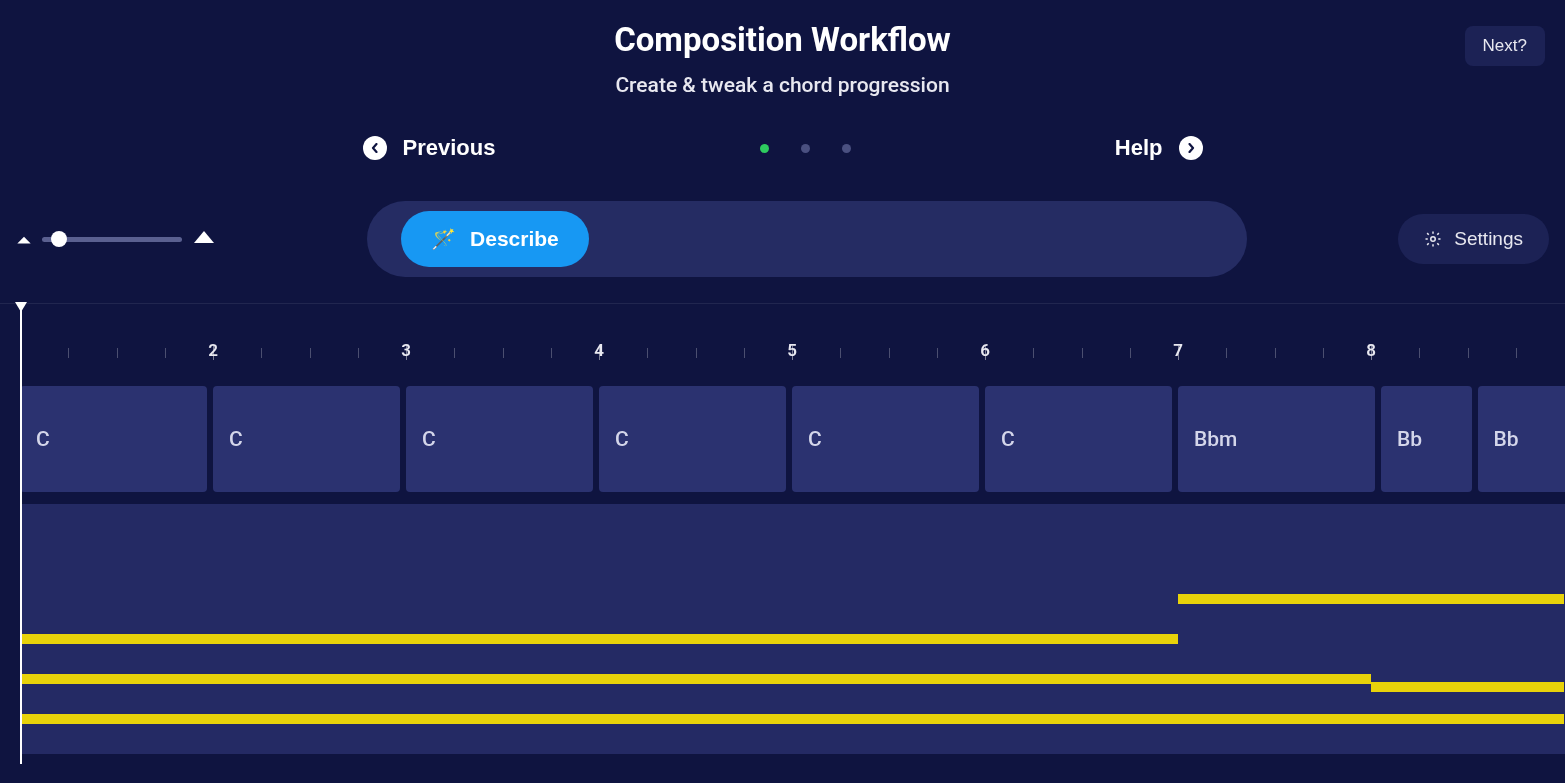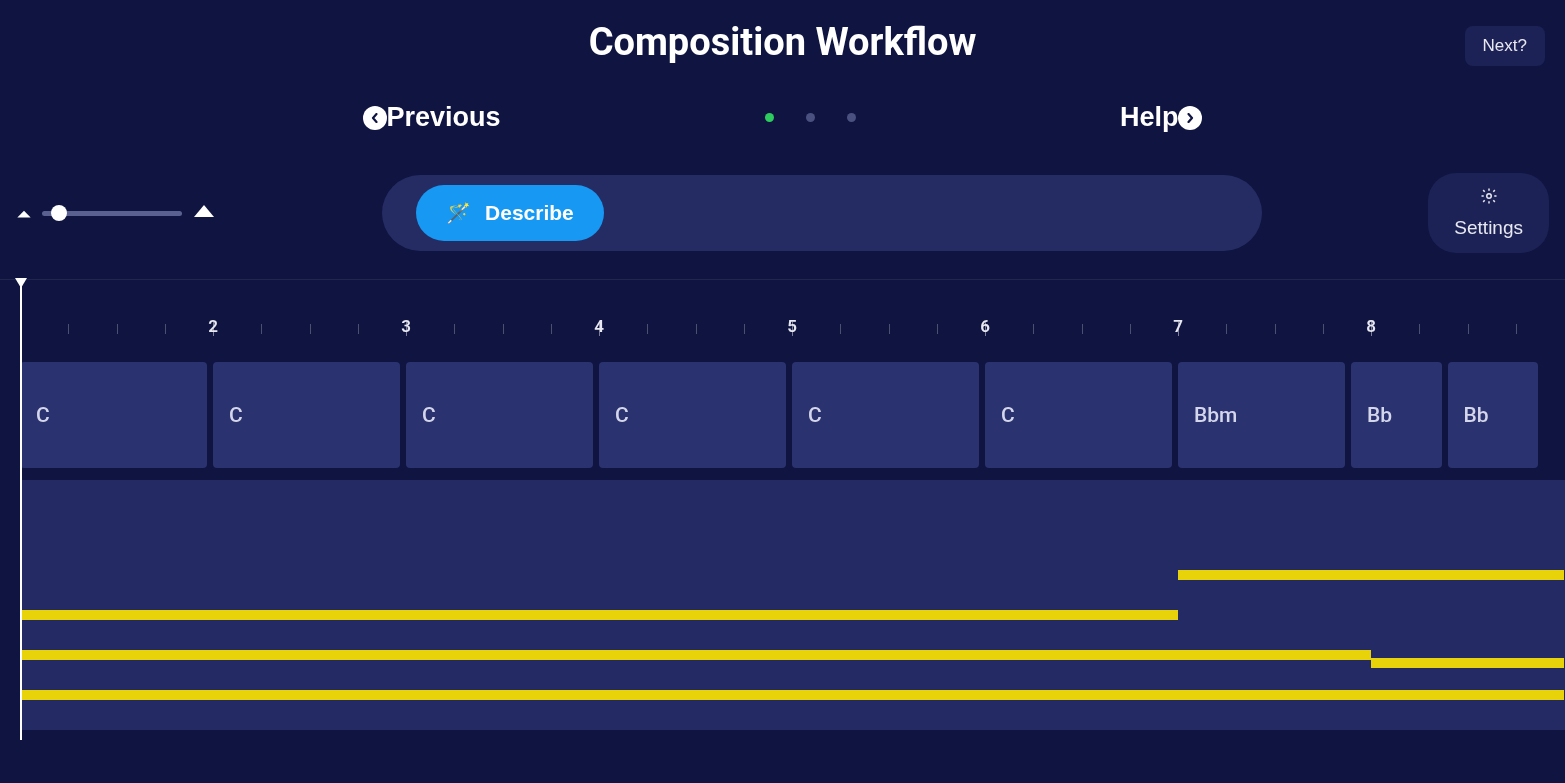--- a/index.html
+++ b/index.html
@@ -24,45 +24,46 @@
     padding: 10px 18px;
     font-size: 17px;
     cursor: pointer;
   }
 
   .header {
     text-align: center;
     padding-top: 20px;
   }
   .title {
-    font-size: 38px;
+    font-size: 33px;
     font-weight: 700;
     color: #ffffff;
   }
   .subtitle {
     margin-top: 14px;
     font-size: 21px;
     font-weight: 500;
     color: #e8e8f0;
   }
 
   .nav-row {
     display: flex;
     align-items: center;
     justify-content: space-between;
     width: 840px;
     margin: 38px auto 0 auto;
   }
   .nav-btn {
     display: flex;
     align-items: center;
+    gap: 16px;
     background: transparent;
     border: none;
     color: #fff;
-    font-size: 27px;
+    font-size: 22px;
     font-weight: 600;
     cursor: pointer;
   }
   .nav-icon-circle {
     width: 24px;
     height: 24px;
     background: #fff;
     border-radius: 50%;
     display: flex;
     align-items: center;
@@ -165,21 +166,20 @@
     background: #1c2255;
     color: #e8e8f0;
     border: none;
     border-radius: 28px;
     padding: 14px 26px;
     font-size: 19px;
     font-weight: 500;
     cursor: pointer;
     margin-left: auto;
     flex-shrink: 0;
-    flex-direction: column;
   }
   .gear { display:inline-flex; }
 
   .timeline-area {
     margin-top: 26px;
     position: relative;
     border-top: 1px solid rgba(255,255,255,0.08);
   }
   .playhead {
     position: absolute;
@@ -258,20 +258,21 @@
     background: #e8d20a;
   }
 </style>
 </head>
 <body>
 
 <button class="help-btn">Next?</button>
 
 <div class="header">
   <div class="title">Composition Workflow</div>
+  <div class="subtitle">Create &amp; tweak a chord progression</div>
 </div>
 
 <div class="nav-row">
   <button class="nav-btn">
     <span class="nav-icon-circle">
       <svg width="10" height="10" viewBox="0 0 10 10">
           <path d="M6.5 1 L3 5 L6.5 9" stroke="#0f1440" stroke-width="2.2" fill="none" stroke-linecap="round" stroke-linejoin="round"></path>
         </svg>
     </span>
     <span>Previous</span>
@@ -375,21 +376,21 @@
       <div class="tick minor" style="left: 1495.75px;"></div>
     </div>
 
   <div class="chord-row" id="chord-row">
       <div class="chord-block" style="width: 187px;">C</div>
       <div class="chord-block" style="width: 187px;">C</div>
       <div class="chord-block" style="width: 187px;">C</div>
       <div class="chord-block" style="width: 187px;">C</div>
       <div class="chord-block" style="width: 187px;">C</div>
       <div class="chord-block" style="width: 187px;">C</div>
-      <div class="chord-block" style="width: 167px;">Bbm</div>
+      <div class="chord-block" style="width: 197px;">Bbm</div>
       <div class="chord-block" style="width: 90.5px;">Bb</div>
       <div class="chord-block" style="width: 90.5px;">Bb</div>
     </div>
 
   <div class="piano-roll" id="piano-roll">
       <div class="note-bar" style="left: 0px; width: 1158px; top: 130px;"></div>
       <div class="note-bar" style="left: 0px; width: 1158px; top: 170px;"></div>
       <div class="note-bar" style="left: 0px; width: 1158px; top: 210px;"></div>
       <div class="note-bar" style="left: 1158px; width: 386px; top: 90px;"></div>
       <div class="note-bar" style="left: 1158px; width: 193px; top: 170px;"></div>

